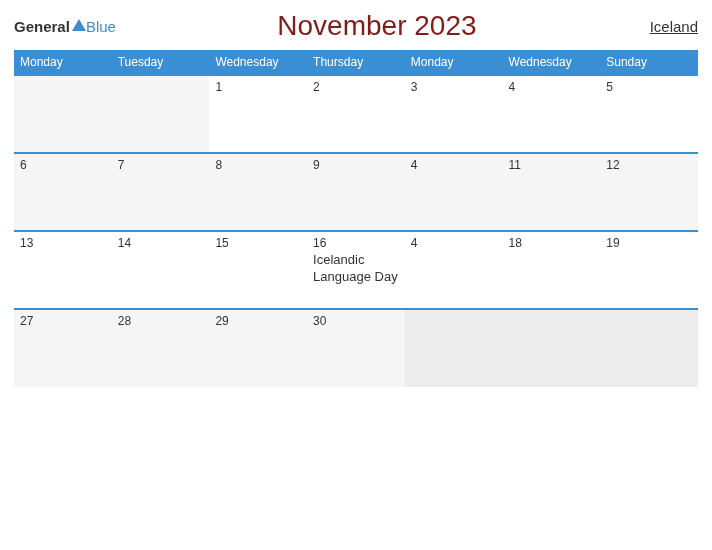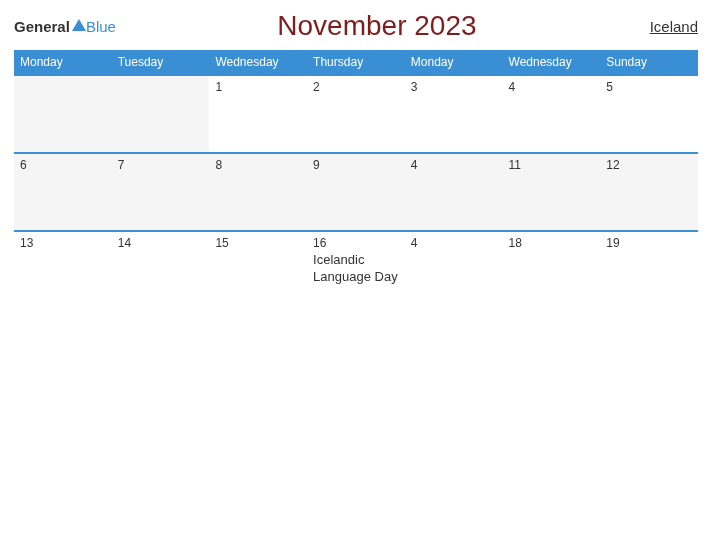--- a/index.html
+++ b/index.html
@@ -206,15 +206,32 @@
           <td>
             <span class="day-number">4</span>
           </td>
           <td>
             <span class="day-number">18</span>
           </td>
           <td>
             <span class="day-number">19</span>
           </td>
         </tr>
+        <tr>
+          <td>
+            <span class="day-number">27</span>
+          </td>
+          <td>
+            <span class="day-number">28</span>
+          </td>
+          <td>
+            <span class="day-number">29</span>
+          </td>
+          <td>
+            <span class="day-number">30</span>
+          </td>
+          <td class="empty"></td>
+          <td class="empty"></td>
+          <td class="empty"></td>
+        </tr>
       </tbody>
   </table>
 </div>
 
 </body></html>

